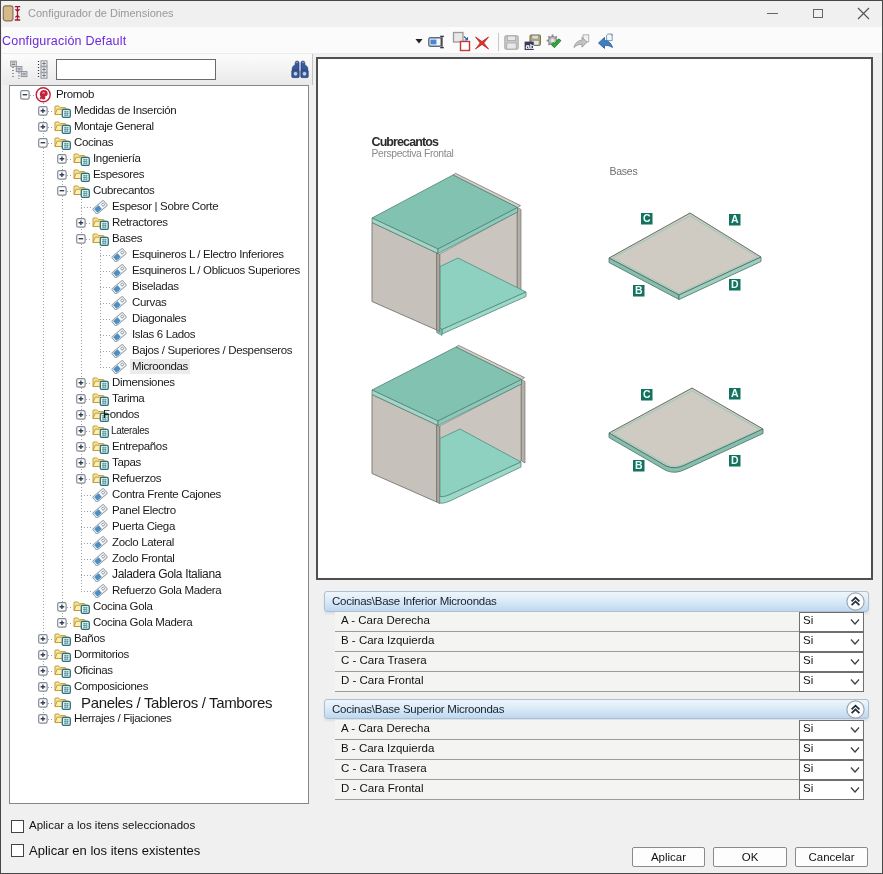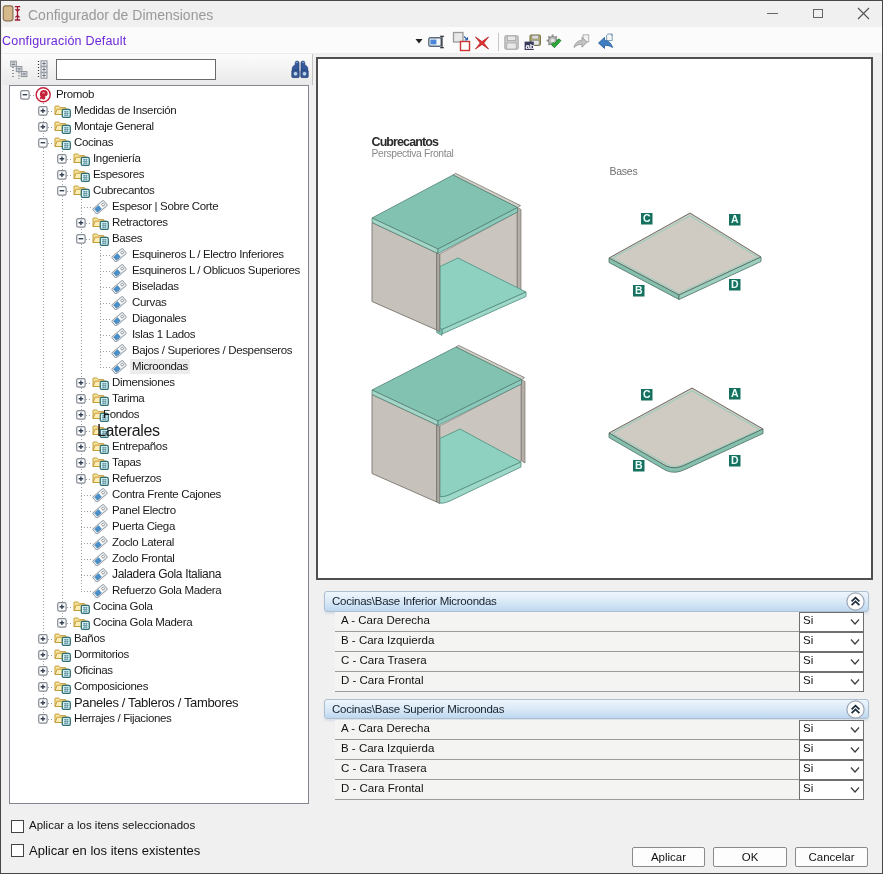--- a/index.html
+++ b/index.html
@@ -4,21 +4,21 @@
 *{margin:0;padding:0;box-sizing:border-box;font-family:"Liberation Sans",sans-serif}
 html,body{width:883px;height:874px;overflow:hidden}
 body{position:relative;background:#f0f0f0;border:1px solid #474747}
 </style></head>
 <body>
 
 <svg style="position:absolute;left:1px;top:4px" width="30" height="18" viewBox="0 0 30 18">
 <rect x="1.3" y="0.8" width="9.6" height="15" rx="2.2" fill="#d6b98b" stroke="#8a7354" stroke-width="1.2"></rect>
 <path d="M12.8 1.6 h5.4 M12.8 15 h5.4 M15.5 1.6 v13.4 M13.4 4.2 l2.1 2 l2.1 -2 M13.4 12.4 l2.1 -2 l2.1 2" stroke="#a01830" stroke-width="1.3" fill="none"></path>
 </svg>
-<div style="position:absolute;left:27px;top:6px;font-size:14px;color:#999">Configurador de Dimensiones</div>
+<div style="position:absolute;left:27px;top:6px;font-size:11px;color:#999">Configurador de Dimensiones</div>
 <div style="position:absolute;left:766px;top:12px;width:11px;height:1.4px;background:#666"></div>
 <div style="position:absolute;left:812px;top:8px;width:10px;height:9px;border:1.2px solid #666"></div>
 <svg style="position:absolute;left:856px;top:6px" width="13" height="13">
     <path d="M1 1 L12 12 M12 1 L1 12" stroke="#555" stroke-width="1.2"></path>
   </svg>
 
 <div style="position:absolute;left:1px;top:26px;width:881px;height:27px;background:#fbfbfb;border-bottom:1px solid #ececec"></div>
 <div style="position:absolute;left:1px;top:53px;width:311px;height:31px;background:linear-gradient(to bottom,#fcfcfc,#e9e9e9);border-right:1px solid #c4c4c4"></div>
 
 <div style="position:absolute;left:1px;top:33px;font-size:12.5px;letter-spacing:0.2px;color:#6d28d9">Configuración Default</div>
@@ -269,21 +269,21 @@
 </svg>
 <div style="position:absolute;left:129px;top:310px;height:15px;line-height:15px;padding:0 2px;font-size:11.5px;letter-spacing:-0.35px;color:#1a1a1a;white-space:nowrap">Diagonales</div>
 <div style="position:absolute;left:99px;top:334px;width:10px;height:1px;background:repeating-linear-gradient(to right,#9aa0a6 0,#9aa0a6 1px,transparent 1px,transparent 3px)"></div>
 <svg style="position:absolute;left:110px;top:327px" width="16" height="14" viewBox="0 0 16 14">
 <g transform="rotate(-40 8 7)">
 <rect x="0.9" y="3.9" width="14" height="6.6" rx="1" fill="#f6fafd" stroke="#9aa0a8" stroke-width="1"></rect>
 <rect x="2.6" y="5.1" width="5.2" height="4.2" fill="#4a90c8" stroke="#2f6ea6" stroke-width="0.5"></rect>
 <circle cx="12" cy="7.2" r="1.4" fill="#fff" stroke="#8a9098" stroke-width="0.9"></circle>
 </g>
 </svg>
-<div style="position:absolute;left:129px;top:326px;height:15px;line-height:15px;padding:0 2px;font-size:11.5px;letter-spacing:-0.35px;color:#1a1a1a;white-space:nowrap">Islas 1 Lados</div>
+<div style="position:absolute;left:129px;top:326px;height:15px;line-height:15px;padding:0 2px;font-size:11.5px;letter-spacing:-0.35px;color:#1a1a1a;white-space:nowrap">Islas 6 Lados</div>
 <div style="position:absolute;left:99px;top:350px;width:10px;height:1px;background:repeating-linear-gradient(to right,#9aa0a6 0,#9aa0a6 1px,transparent 1px,transparent 3px)"></div>
 <svg style="position:absolute;left:110px;top:343px" width="16" height="14" viewBox="0 0 16 14">
 <g transform="rotate(-40 8 7)">
 <rect x="0.9" y="3.9" width="14" height="6.6" rx="1" fill="#f6fafd" stroke="#9aa0a8" stroke-width="1"></rect>
 <rect x="2.6" y="5.1" width="5.2" height="4.2" fill="#4a90c8" stroke="#2f6ea6" stroke-width="0.5"></rect>
 <circle cx="12" cy="7.2" r="1.4" fill="#fff" stroke="#8a9098" stroke-width="0.9"></circle>
 </g>
 </svg>
 <div style="position:absolute;left:129px;top:342px;height:15px;line-height:15px;padding:0 2px;font-size:11.5px;letter-spacing:-0.35px;color:#1a1a1a;white-space:nowrap">Bajos / Superiores / Despenseros</div>
 <div style="position:absolute;left:99px;top:366px;width:10px;height:1px;background:repeating-linear-gradient(to right,#9aa0a6 0,#9aa0a6 1px,transparent 1px,transparent 3px)"></div>
@@ -335,21 +335,21 @@
 <rect x="0.7" y="0.7" width="8.4" height="8.4" rx="1.6" fill="#fdfdfd" stroke="#848b94" stroke-width="1.2"></rect>
         <path d="M2.6 4.7 h4.6 M4.9 2.4 v4.6" stroke="#334255" stroke-width="1.4"></path>
       </svg>
 <div style="position:absolute;left:85px;top:430px;width:5px;height:1px;background:repeating-linear-gradient(to right,#9aa0a6 0,#9aa0a6 1px,transparent 1px,transparent 3px)"></div>
 <svg style="position:absolute;left:91px;top:422px" width="17" height="15" viewBox="0 0 17 15">
 <path d="M1 11.5 L1 3.6 Q1 3 1.7 3 L4.5 3 Q5 3 5.3 3.4 L6.3 4.6 L11.3 4.6 Q11.9 4.6 11.9 5.2 L11.9 11.5 Z" fill="#f5e49a" stroke="#c49b3a" stroke-width="1"></path>
 <path d="M1 11.5 L3.1 6.2 L14.6 6.2 L12.4 11.5 Z" fill="#fceeb4" stroke="#c49b3a" stroke-width="1"></path>
 <rect x="8.3" y="6.4" width="8" height="8" rx="1.5" fill="#e2f6f9" stroke="#2e6f75" stroke-width="1.3"></rect>
 <path d="M10 8.7 h4.6 M10 10.5 h4.6 M10 12.3 h4.6 M11.2 7.6 v5.8 M13.3 7.6 v5.8" stroke="#5c93a0" stroke-width="0.8" fill="none"></path>
 </svg>
-<div style="position:absolute;left:94px;top:422px;height:15px;line-height:15px;padding:0 2px;font-size:16px;letter-spacing:-0.35px;color:#1a1a1a;white-space:nowrap">Laterales</div>
+<div style="position:absolute;left:108px;top:422px;height:15px;line-height:15px;padding:0 2px;font-size:10px;letter-spacing:-0.35px;color:#1a1a1a;white-space:nowrap">Laterales</div>
 <svg style="position:absolute;left:75px;top:441px" width="10" height="10" viewBox="0 0 10 10">
 <rect x="0.7" y="0.7" width="8.4" height="8.4" rx="1.6" fill="#fdfdfd" stroke="#848b94" stroke-width="1.2"></rect>
         <path d="M2.6 4.7 h4.6 M4.9 2.4 v4.6" stroke="#334255" stroke-width="1.4"></path>
       </svg>
 <div style="position:absolute;left:85px;top:446px;width:5px;height:1px;background:repeating-linear-gradient(to right,#9aa0a6 0,#9aa0a6 1px,transparent 1px,transparent 3px)"></div>
 <svg style="position:absolute;left:91px;top:438px" width="17" height="15" viewBox="0 0 17 15">
 <path d="M1 11.5 L1 3.6 Q1 3 1.7 3 L4.5 3 Q5 3 5.3 3.4 L6.3 4.6 L11.3 4.6 Q11.9 4.6 11.9 5.2 L11.9 11.5 Z" fill="#f5e49a" stroke="#c49b3a" stroke-width="1"></path>
 <path d="M1 11.5 L3.1 6.2 L14.6 6.2 L12.4 11.5 Z" fill="#fceeb4" stroke="#c49b3a" stroke-width="1"></path>
 <rect x="8.3" y="6.4" width="8" height="8" rx="1.5" fill="#e2f6f9" stroke="#2e6f75" stroke-width="1.3"></rect>
 <path d="M10 8.7 h4.6 M10 10.5 h4.6 M10 12.3 h4.6 M11.2 7.6 v5.8 M13.3 7.6 v5.8" stroke="#5c93a0" stroke-width="0.8" fill="none"></path>
@@ -518,21 +518,21 @@
 <rect x="0.7" y="0.7" width="8.4" height="8.4" rx="1.6" fill="#fdfdfd" stroke="#848b94" stroke-width="1.2"></rect>
         <path d="M2.6 4.7 h4.6 M4.9 2.4 v4.6" stroke="#334255" stroke-width="1.4"></path>
       </svg>
 <div style="position:absolute;left:47px;top:702px;width:5px;height:1px;background:repeating-linear-gradient(to right,#9aa0a6 0,#9aa0a6 1px,transparent 1px,transparent 3px)"></div>
 <svg style="position:absolute;left:53px;top:694px" width="17" height="15" viewBox="0 0 17 15">
 <path d="M1 11.5 L1 3.6 Q1 3 1.7 3 L4.5 3 Q5 3 5.3 3.4 L6.3 4.6 L11.3 4.6 Q11.9 4.6 11.9 5.2 L11.9 11.5 Z" fill="#f5e49a" stroke="#c49b3a" stroke-width="1"></path>
 <path d="M1 11.5 L3.1 6.2 L14.6 6.2 L12.4 11.5 Z" fill="#fceeb4" stroke="#c49b3a" stroke-width="1"></path>
 <rect x="8.3" y="6.4" width="8" height="8" rx="1.5" fill="#e2f6f9" stroke="#2e6f75" stroke-width="1.3"></rect>
 <path d="M10 8.7 h4.6 M10 10.5 h4.6 M10 12.3 h4.6 M11.2 7.6 v5.8 M13.3 7.6 v5.8" stroke="#5c93a0" stroke-width="0.8" fill="none"></path>
 </svg>
-<div style="position:absolute;left:71px;top:694px;height:15px;line-height:15px;padding:0 2px;font-size:13px;letter-spacing:-0.35px;color:#1a1a1a;white-space:nowrap">Paneles / Tableros / Tambores</div>
+<div style="position:absolute;left:78px;top:694px;height:15px;line-height:15px;padding:0 2px;font-size:15px;letter-spacing:-0.35px;color:#1a1a1a;white-space:nowrap">Paneles / Tableros / Tambores</div>
 <svg style="position:absolute;left:37px;top:713px" width="10" height="10" viewBox="0 0 10 10">
 <rect x="0.7" y="0.7" width="8.4" height="8.4" rx="1.6" fill="#fdfdfd" stroke="#848b94" stroke-width="1.2"></rect>
         <path d="M2.6 4.7 h4.6 M4.9 2.4 v4.6" stroke="#334255" stroke-width="1.4"></path>
       </svg>
 <div style="position:absolute;left:47px;top:718px;width:5px;height:1px;background:repeating-linear-gradient(to right,#9aa0a6 0,#9aa0a6 1px,transparent 1px,transparent 3px)"></div>
 <svg style="position:absolute;left:53px;top:710px" width="17" height="15" viewBox="0 0 17 15">
 <path d="M1 11.5 L1 3.6 Q1 3 1.7 3 L4.5 3 Q5 3 5.3 3.4 L6.3 4.6 L11.3 4.6 Q11.9 4.6 11.9 5.2 L11.9 11.5 Z" fill="#f5e49a" stroke="#c49b3a" stroke-width="1"></path>
 <path d="M1 11.5 L3.1 6.2 L14.6 6.2 L12.4 11.5 Z" fill="#fceeb4" stroke="#c49b3a" stroke-width="1"></path>
 <rect x="8.3" y="6.4" width="8" height="8" rx="1.5" fill="#e2f6f9" stroke="#2e6f75" stroke-width="1.3"></rect>
 <path d="M10 8.7 h4.6 M10 10.5 h4.6 M10 12.3 h4.6 M11.2 7.6 v5.8 M13.3 7.6 v5.8" stroke="#5c93a0" stroke-width="0.8" fill="none"></path>

